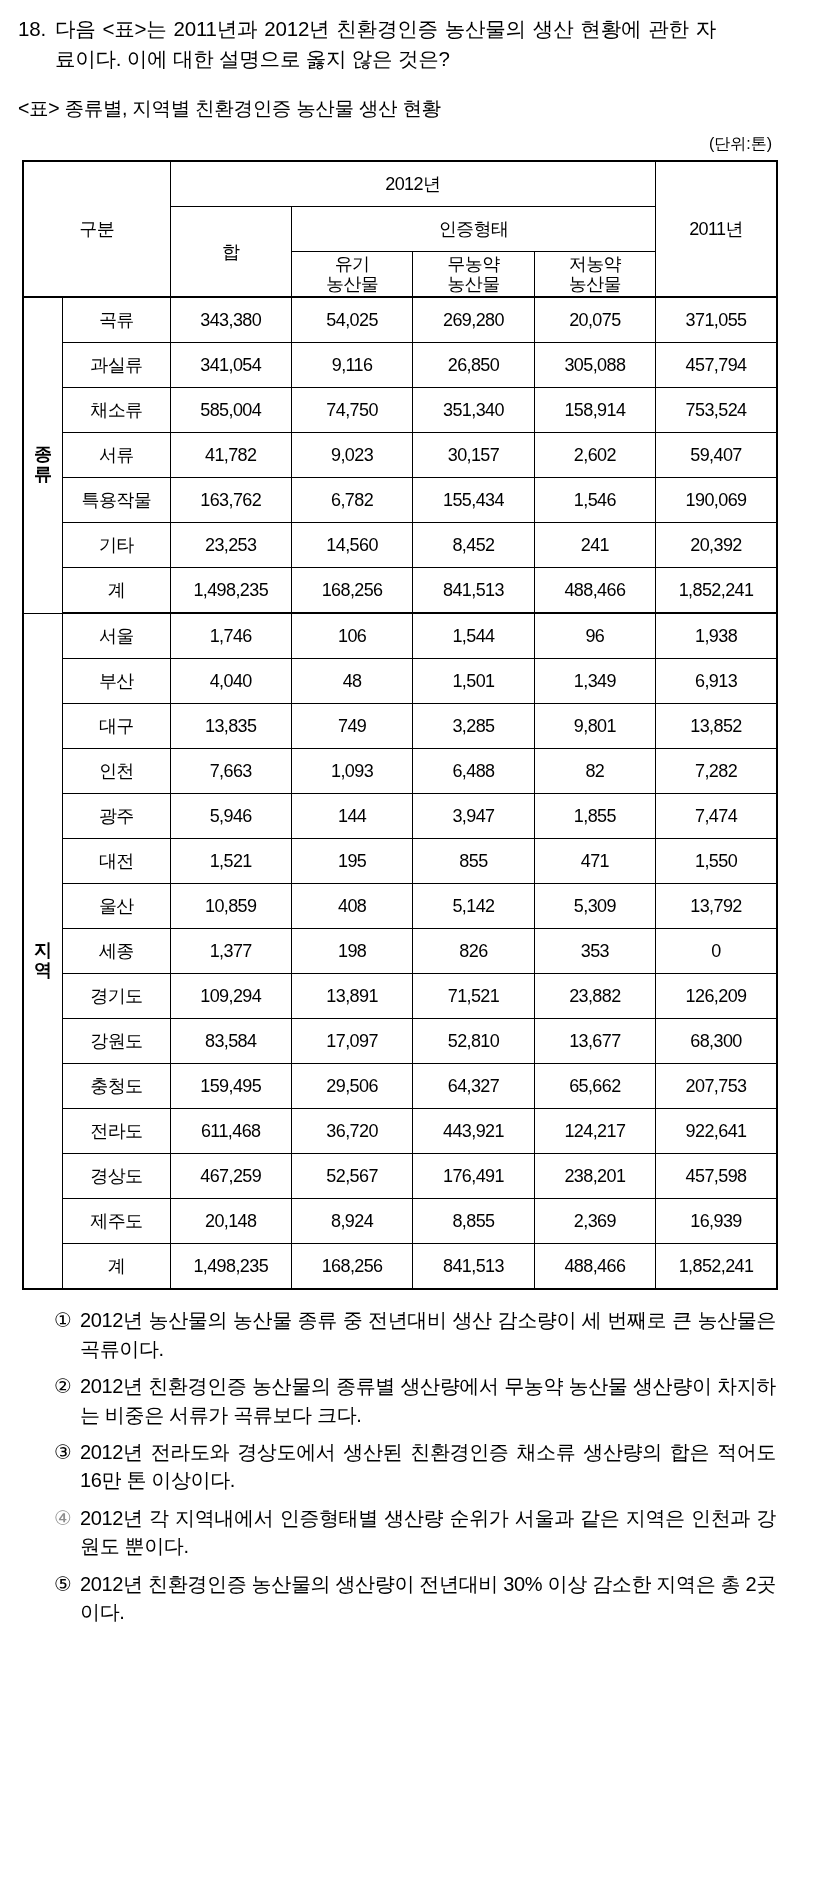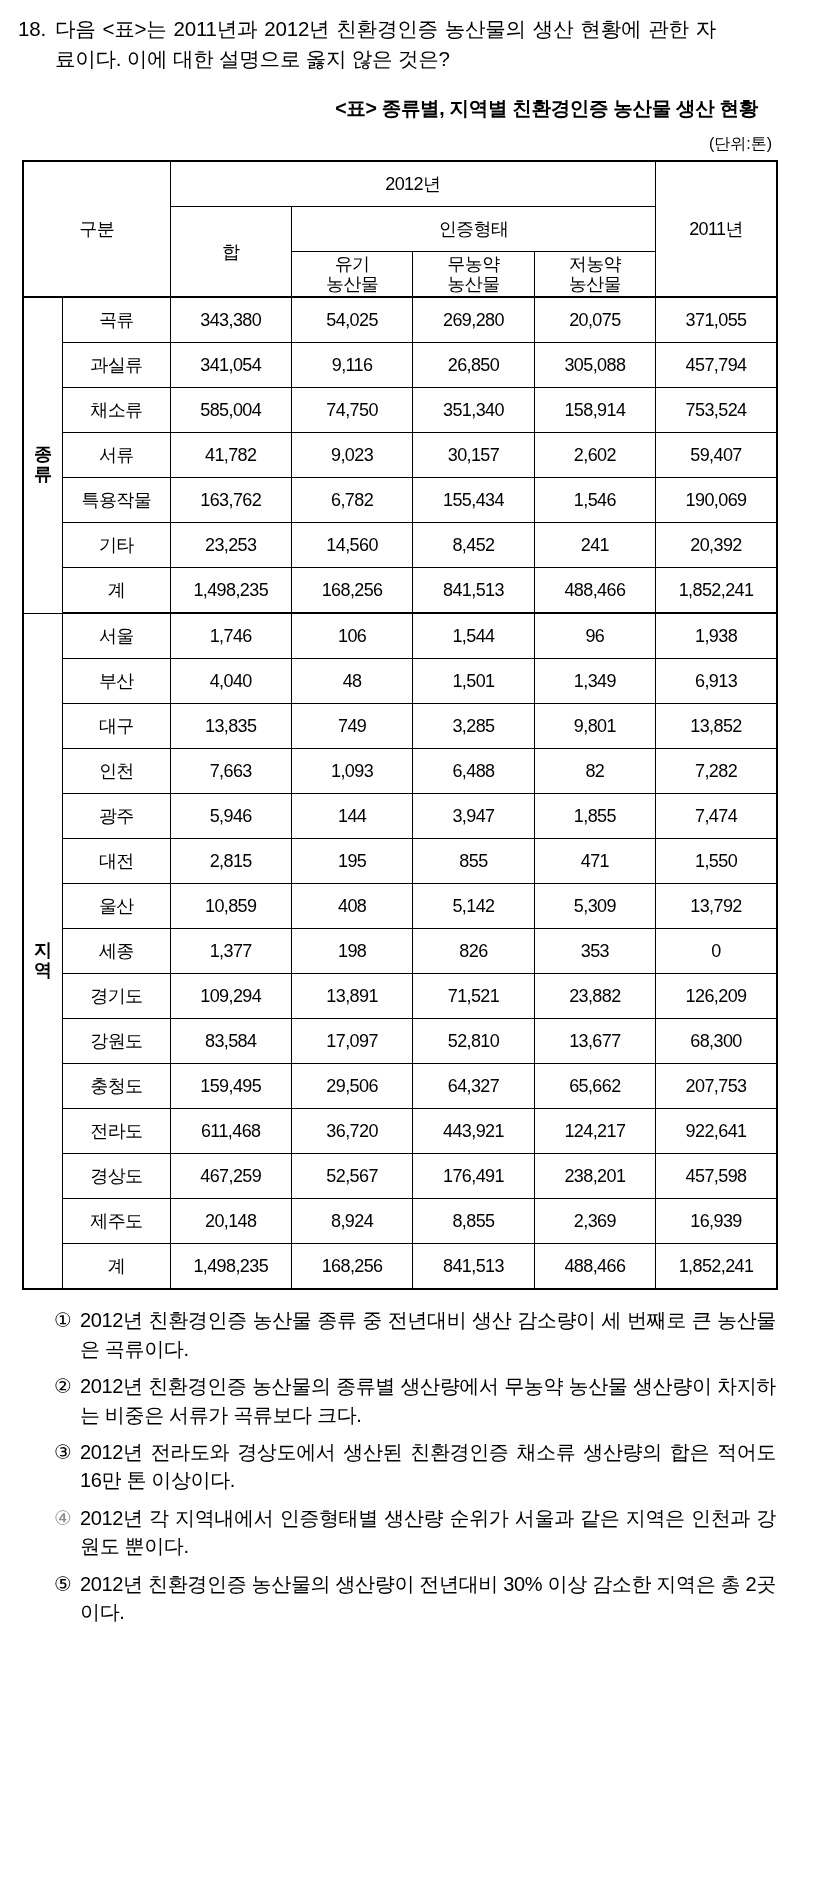--- a/index.html
+++ b/index.html
@@ -38,23 +38,23 @@
   }
   .q-text {
     flex: 1 1 auto;
     text-align: justify;
     text-justify: inter-character;
     padding-right: 86px;
   }
 
   
   .table-caption {
-    text-align: right;
+    text-align: left;
     font-size: 19.5px;
-    font-weight: bold;
+    font-weight: normal;
     letter-spacing: -0.3px;
     margin: 22px 0 0 0;
     padding-right: 44px;
   }
   .unit-line {
     text-align: right;
     font-size: 16px;
     margin: 12px 0 5px 0;
     padding-right: 30px;
   }
@@ -285,21 +285,21 @@
           <tr>
             <td class="rowlabel">광주</td>
             <td class="">5,946</td>
             <td class="">144</td>
             <td class="">3,947</td>
             <td class="">1,855</td>
             <td class="thick-right">7,474</td>
           </tr>
           <tr>
             <td class="rowlabel">대전</td>
-            <td class="">2,815</td>
+            <td class="">1,521</td>
             <td class="">195</td>
             <td class="">855</td>
             <td class="">471</td>
             <td class="thick-right">1,550</td>
           </tr>
           <tr>
             <td class="rowlabel">울산</td>
             <td class="">10,859</td>
             <td class="">408</td>
             <td class="">5,142</td>
@@ -370,21 +370,21 @@
             <td class="thick-bottom thick-bottom">488,466</td>
             <td class="thick-right thick-bottom thick-bottom">1,852,241</td>
           </tr>
         </tbody>
     </table>
   </div>
 
   <div class="choices" id="choices-list">
       <div class="choice">
         <span class="choice-num">①</span>
-        <span class="choice-text">2012년 친환경인증 농산물 종류 중 전년대비 생산 감소량이 세 번째로 큰 농산물은 곡류이다.</span>
+        <span class="choice-text">2012년 농산물의 농산물 종류 중 전년대비 생산 감소량이 세 번째로 큰 농산물은 곡류이다.</span>
       </div>
       <div class="choice">
         <span class="choice-num">②</span>
         <span class="choice-text">2012년 친환경인증 농산물의 종류별 생산량에서 무농약 농산물 생산량이 차지하는 비중은 서류가 곡류보다 크다.</span>
       </div>
       <div class="choice">
         <span class="choice-num">③</span>
         <span class="choice-text">2012년 전라도와 경상도에서 생산된 친환경인증 채소류 생산량의 합은 적어도 16만 톤 이상이다.</span>
       </div>
       <div class="choice faded">

